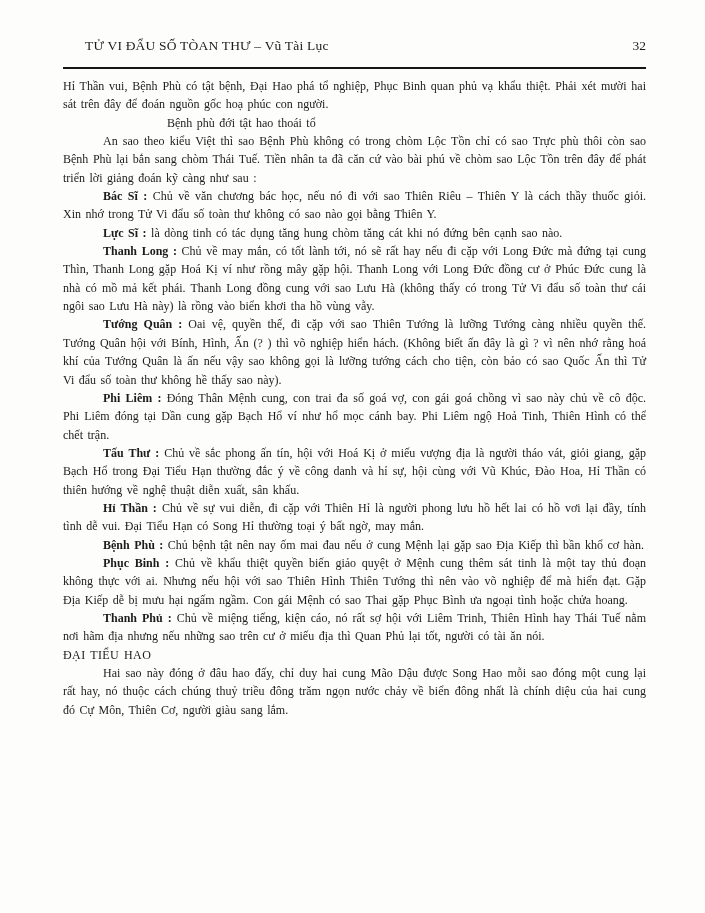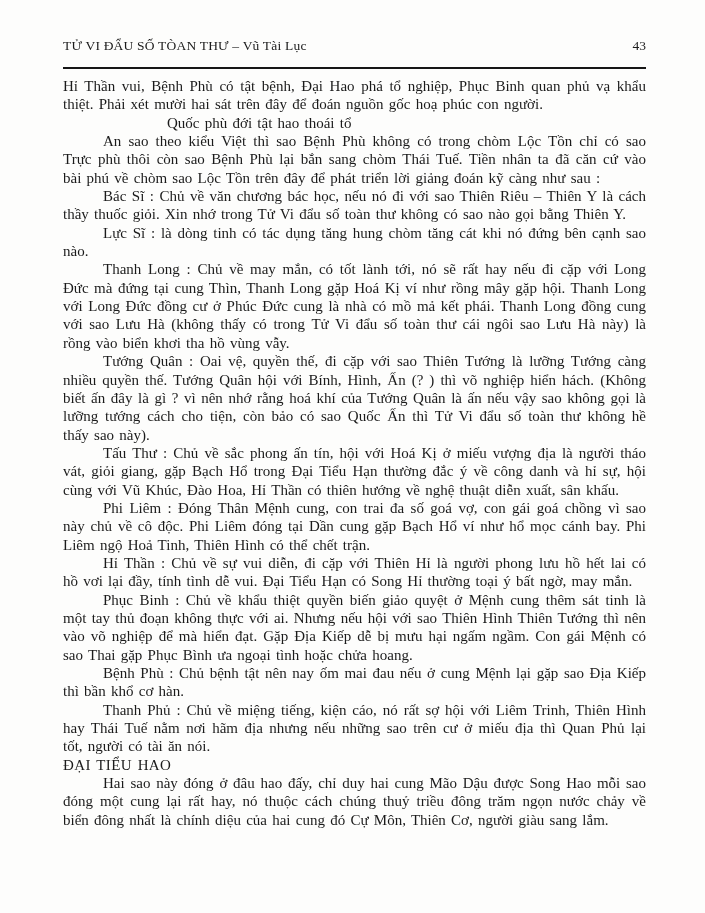--- a/index.html
+++ b/index.html
@@ -21,88 +21,89 @@
   }
   .running-head {
     display: flex;
     justify-content: space-between;
     align-items: baseline;
     font-size: 13.5px;
     line-height: 16px;
   }
   .running-head .title {
     letter-spacing: 0.2px;
+    margin-left: 22px;
   }
   .head-rule {
     border: none;
     border-top: 2px solid #161616;
     margin: 13px 0 8px 0;
   }
   .body-text p {
     margin: 0;
-    font-size: 15px;
+    font-size: 12px;
     line-height: 18.35px;
     text-align: justify;
     word-spacing: 1.5px;
   }
   .body-text p.flush { text-indent: 0; }
   .body-text p.indent { text-indent: 40px; }
   .body-text p.quote {
     text-indent: 104px;
     text-align: left;
   }
-  .lead { font-weight: normal; }
+  .lead { font-weight: bold; }
   .section-heading {
     font-size: 18px;
     font-weight: normal;
     letter-spacing: 0.4px;
     margin: 14px 0 5px 48px;
     text-align: left;
     text-indent: 0 !important;
     line-height: 22px;
   }
 </style>
 </head>
 <body>
 
 <div class="page">
 
   <div class="running-head">
     <span class="title">TỬ VI ĐẨU SỐ TÒAN THƯ – Vũ Tài Lục</span>
-    <span class="page-num">43</span>
+    <span class="page-num">32</span>
   </div>
 
   <hr class="head-rule">
 
   <div class="body-text">
 
     <p class="flush">Hỉ Thần vui, Bệnh Phù có tật bệnh, Đại Hao phá tổ nghiệp, Phục Binh quan phủ vạ khẩu thiệt. Phải xét mười hai sát trên đây để đoán nguồn gốc hoạ phúc con người.</p>
 
 
-    <p class="quote">Quốc phù đới tật hao thoái tổ</p>
+    <p class="quote">Bệnh phù đới tật hao thoái tổ</p>
 
     <p class="indent">An sao theo kiểu Việt thì sao Bệnh Phù không có trong chòm Lộc Tồn chỉ có sao Trực phù thôi còn sao Bệnh Phù lại bắn sang chòm Thái Tuế. Tiền nhân ta đã căn cứ vào bài phú về chòm sao Lộc Tồn trên đây để phát triển lời giảng đoán kỹ càng như sau :</p>
 
     <p class="indent"><span class="lead">Bác Sĩ :</span> <span>Chủ về văn chương bác học, nếu nó đi với sao Thiên Riêu – Thiên Y là cách thầy thuốc giỏi. Xin nhớ trong Tử Vi đẩu số toàn thư không có sao nào gọi bằng Thiên Y.</span></p>
 
     <p class="indent"><span class="lead">Lực Sĩ :</span> <span>là dòng tinh có tác dụng tăng hung chòm tăng cát khi nó đứng bên cạnh sao nào.</span></p>
 
     <p class="indent"><span class="lead">Thanh Long :</span> <span>Chủ về may mắn, có tốt lành tới, nó sẽ rất hay nếu đi cặp với Long Đức mà đứng tại cung Thìn, Thanh Long gặp Hoá Kị ví như rồng mây gặp hội. Thanh Long với Long Đức đồng cư ở Phúc Đức cung là nhà có mồ mả kết phái. Thanh Long đồng cung với sao Lưu Hà (không thấy có trong Tử Vi đẩu số toàn thư  cái ngôi sao Lưu Hà này)  là rồng vào biển khơi tha hồ vùng vẫy.</span></p>
 
     <p class="indent"><span class="lead">Tướng Quân :</span> <span>Oai vệ, quyền thế, đi cặp với sao Thiên Tướng là lưỡng Tướng càng nhiều quyền thế. Tướng Quân hội với Bính, Hình, Ấn (? ) thì võ nghiệp hiển hách. (Không biết ấn đây là gì ? vì nên nhớ rằng hoá khí của Tướng Quân là ấn nếu vậy sao không gọi là lưỡng tướng cách cho tiện, còn bảo có sao Quốc Ấn thì Tử Vi đẩu số toàn thư không hề thấy sao này).</span></p>
 
+    <p class="indent"><span class="lead">Phi Liêm :</span> <span>Đóng Thân Mệnh cung, con trai đa số goá vợ, con gái goá chồng vì sao này chủ về cô độc. Phi Liêm đóng tại Dần cung gặp Bạch Hổ ví như hổ mọc cánh bay. Phi Liêm ngộ Hoả Tinh, Thiên Hình có thể chết trận.</span></p>
+
     <p class="indent"><span class="lead">Tấu Thư :</span> <span>Chủ về sắc phong ấn tín, hội với Hoá Kị ở miếu vượng địa là người tháo vát, giỏi giang, gặp Bạch Hổ trong Đại Tiểu Hạn thường đắc ý về công danh và hỉ sự, hội cùng với Vũ Khúc, Đào Hoa, Hỉ Thần có thiên hướng về nghệ thuật diễn xuất, sân khấu.</span></p>
-
-    <p class="indent"><span class="lead">Phi Liêm :</span> <span>Đóng Thân Mệnh cung, con trai đa số goá vợ, con gái goá chồng vì sao này chủ về cô độc. Phi Liêm đóng tại Dần cung gặp Bạch Hổ ví như hổ mọc cánh bay. Phi Liêm ngộ Hoả Tinh, Thiên Hình có thể chết trận.</span></p>
 
     <p class="indent"><span class="lead">Hỉ Thần :</span> <span>Chủ về sự vui diễn, đi cặp với Thiên Hỉ là người phong lưu hồ hết lai có hồ vơi lại đầy, tính tình dễ vui. Đại Tiểu Hạn có Song Hỉ thường toại ý bất ngờ, may mắn.</span></p>
 
+    <p class="indent"><span class="lead">Bệnh Phù :</span> <span>Chủ bệnh tật nên nay ốm mai đau nếu ở cung Mệnh lại gặp sao Địa Kiếp thì bần khổ cơ hàn.</span></p>
+
     <p class="indent"><span class="lead">Phục Binh :</span> <span>Chủ về khẩu thiệt quyền biến giảo quyệt ở Mệnh cung thêm sát tinh là một tay thủ đoạn không thực với ai. Nhưng nếu hội với sao Thiên Hình Thiên Tướng thì nên vào võ nghiệp để mà hiển đạt. Gặp Địa Kiếp dễ bị mưu hại ngấm ngầm. Con gái Mệnh có sao Thai gặp Phục Bình ưa ngoại tình hoặc chửa hoang.</span></p>
-
-    <p class="indent"><span class="lead">Bệnh Phù :</span> <span>Chủ bệnh tật nên nay ốm mai đau nếu ở cung Mệnh lại gặp sao Địa Kiếp thì bần khổ cơ hàn.</span></p>
 
     <p class="indent"><span class="lead">Thanh Phủ :</span> <span>Chủ về miệng tiếng, kiện cáo, nó rất sợ hội với Liêm Trinh, Thiên Hình hay Thái Tuế nằm nơi hãm địa nhưng nếu những sao trên cư ở miếu địa thì Quan Phủ lại tốt, người có tài ăn nói.</span></p>
 
     <p class="section-heading">ĐẠI TIỂU HAO</p>
 
     <p class="indent">Hai sao này đóng ở đâu hao đấy, chỉ duy hai cung Mão Dậu được Song Hao mỗi sao đóng một cung lại rất hay, nó thuộc cách chúng thuỷ triều đông trăm ngọn nước chảy về biển đông nhất là chính diệu của hai cung đó Cự Môn, Thiên Cơ, người giàu sang lắm.</p>
 
   </div>
 
 </div>

